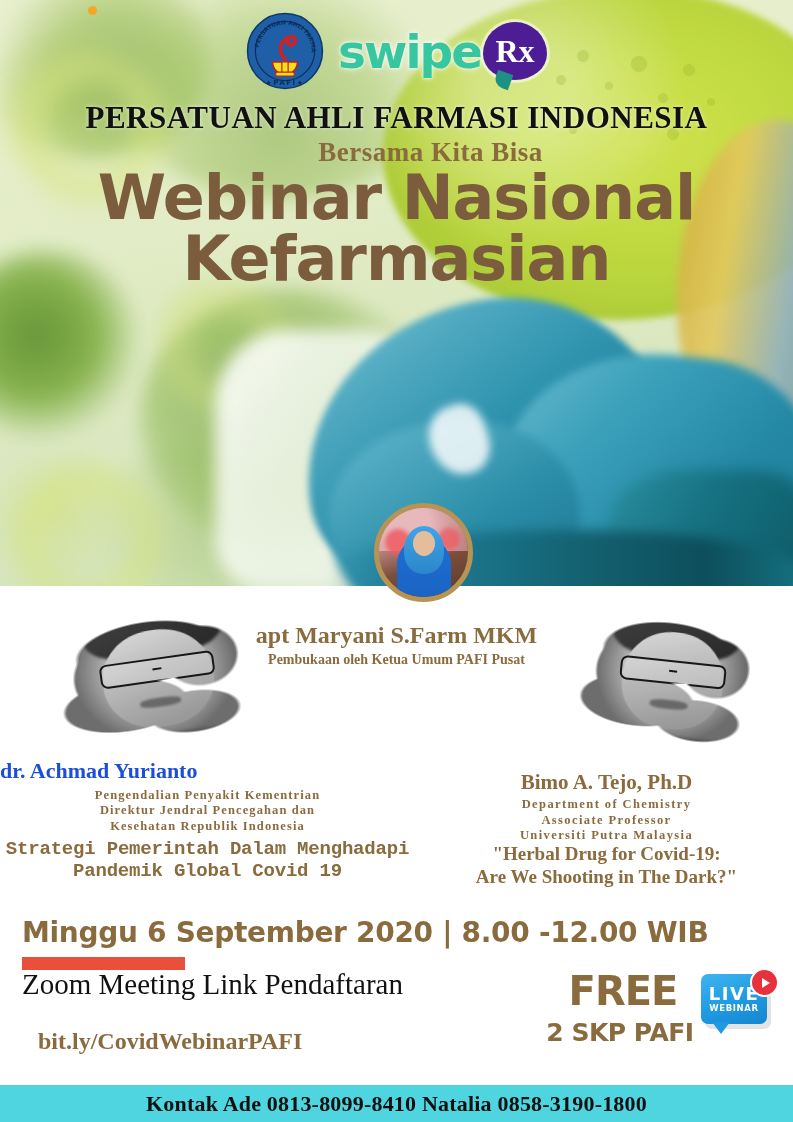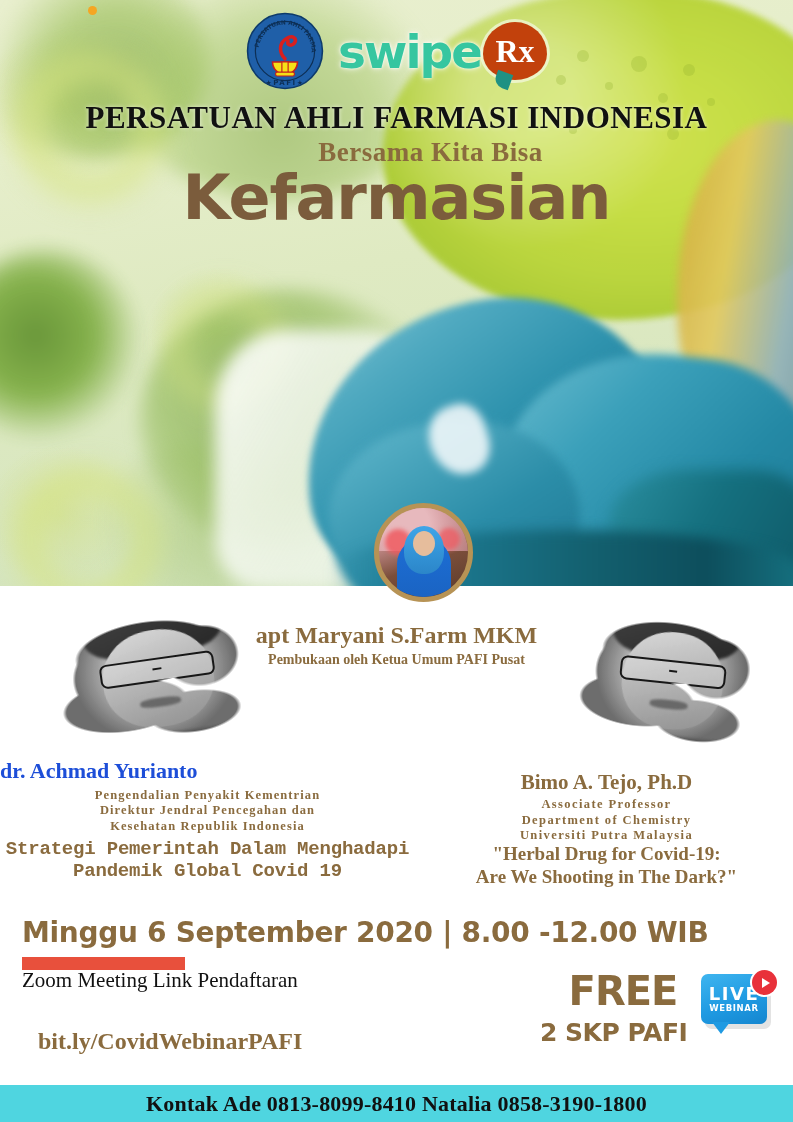--- a/index.html
+++ b/index.html
@@ -106,21 +106,21 @@
   
   .logo-row { position:absolute; left:0; top:8px; width:793px; height:86px;
               display:flex; align-items:center; justify-content:center; gap:14px; }
   .pafi-logo { width:78px; height:78px; position:relative; }
   .swipe-wrap { display:flex; align-items:center; gap:2px; }
   .swipe-word { font-family:"DejaVu Sans", sans-serif; font-weight:700; font-size:47px;
                 color:#36c6a0; letter-spacing:-2px; line-height:1;
                 text-shadow:0 0 3px rgba(255,255,255,.9), 0 0 7px rgba(255,255,255,.8); position:relative;}
   .swipe-dot { position:absolute; left:88px; top:-2px; width:9px; height:9px; border-radius:50%;
                background:#f5a623; }
-  .rx-bubble { width:64px; height:58px; background:#c2410c; border-radius:50% 50% 50% 50%/55% 55% 45% 45%;
+  .rx-bubble { width:64px; height:58px; background:#4c1d95; border-radius:50% 50% 50% 50%/55% 55% 45% 45%;
                display:flex; align-items:center; justify-content:center; position:relative;
                box-shadow:0 0 0 3px rgba(255,255,255,.55); }
   .rx-bubble:after { content:""; position:absolute; left:12px; bottom:-8px; width:16px; height:16px;
                      background:#1f9183; border-radius:0 0 0 10px; transform:rotate(20deg); }
   .rx-txt { font-family:"Liberation Serif", serif; font-weight:700; font-size:32px; color:#fff; line-height:1; }
 
   
   .org-title {
     position:absolute; left:0; top:100px; width:793px; text-align:center;
     font-family:"Liberation Serif", serif; font-weight:700; font-size:31px;
@@ -238,33 +238,33 @@
 
   
   .datetime {
     position:absolute; left:22px; top:916px;
     font-family:"DejaVu Sans", sans-serif; font-weight:700; font-size:28px; color:#8a6b3e;
     letter-spacing:-.3px;
   }
   .red-bar { position:absolute; left:22px; top:957px; width:163px; height:13px; background:#e8503c; }
   .zoomline {
     position:absolute; left:22px; top:968px;
-    font-family:"Liberation Serif", serif; font-size:21px; color:#111;
+    font-family:"Liberation Serif", serif; font-size:29px; color:#111;
   }
   .bitly {
     position:absolute; left:38px; top:1028px;
     font-family:"Liberation Serif", serif; font-weight:700; font-size:24px; color:#8a6b3e;
   }
   .free {
     position:absolute; left:548px; top:968px; width:150px; text-align:center;
     font-family:"DejaVu Sans", sans-serif; font-weight:700; font-size:40px; color:#8a6b3e;
     letter-spacing:-1px;
   }
   .skp {
-    position:absolute; left:540px; top:1018px; width:160px; text-align:left;
+    position:absolute; left:540px; top:1018px; width:160px; text-align:center;
     font-family:"DejaVu Sans", sans-serif; font-weight:700; font-size:25px; color:#8a6b3e;
     letter-spacing:-.5px;
   }
 
   
   .live-badge { position:absolute; left:700px; top:973px; width:76px; height:66px; }
   .lb-shadow { position:absolute; left:5px; top:6px; width:66px; height:50px; border-radius:7px;
                background:#e3e3e3; }
   .lb-box { position:absolute; left:1px; top:1px; width:66px; height:50px; border-radius:7px;
             background:linear-gradient(160deg,#3fb5ef 0%, #1f9ae2 55%, #1586cf 100%);
@@ -352,20 +352,21 @@
       <div class="swipe-dot"></div>
       <div class="rx-bubble">
         <span class="rx-txt">Rx</span>
       </div>
     </div>
   </div>
 
   <div class="org-title">PERSATUAN AHLI FARMASI INDONESIA</div>
   <div class="tagline">Bersama Kita Bisa</div>
   <div class="main-title">
+    <span>Webinar Nasional</span>
     <span class="l2">Kefarmasian</span>
   </div>
 
   <div class="center-photo">
     <div class="cp-sky"></div>
     <div class="cp-pink"></div>
     <div class="cp-pink2"></div>
     <div class="cp-body"></div>
     <div class="cp-hijab"></div>
     <div class="cp-face"></div>
@@ -397,22 +398,22 @@
     <div class="face-gray">
       <div class="fg-hair"></div>
       <div class="fg-face"></div>
       <div class="fg-glass"></div>
       <div class="fg-mouth"></div>
       <div class="fg-shirt"></div>
     </div>
   </div>
   <div class="name-r">Bimo A. Tejo, Ph.D</div>
   <div class="sub-r">
+    <div>Department of Chemistry</div>
     <div>Associate Professor</div>
-    <div>Department of Chemistry</div>
     <div>Universiti Putra Malaysia</div>
   </div>
   <div class="topic-r">
     <div>"Herbal Drug for Covid-19:</div>
     <div>Are We Shooting in The Dark?"</div>
   </div>
 
   <div class="datetime">Minggu  6 September  2020 | 8.00 -12.00 WIB</div>
   <div class="red-bar"></div>
   <div class="zoomline">Zoom Meeting  Link  Pendaftaran</div>

